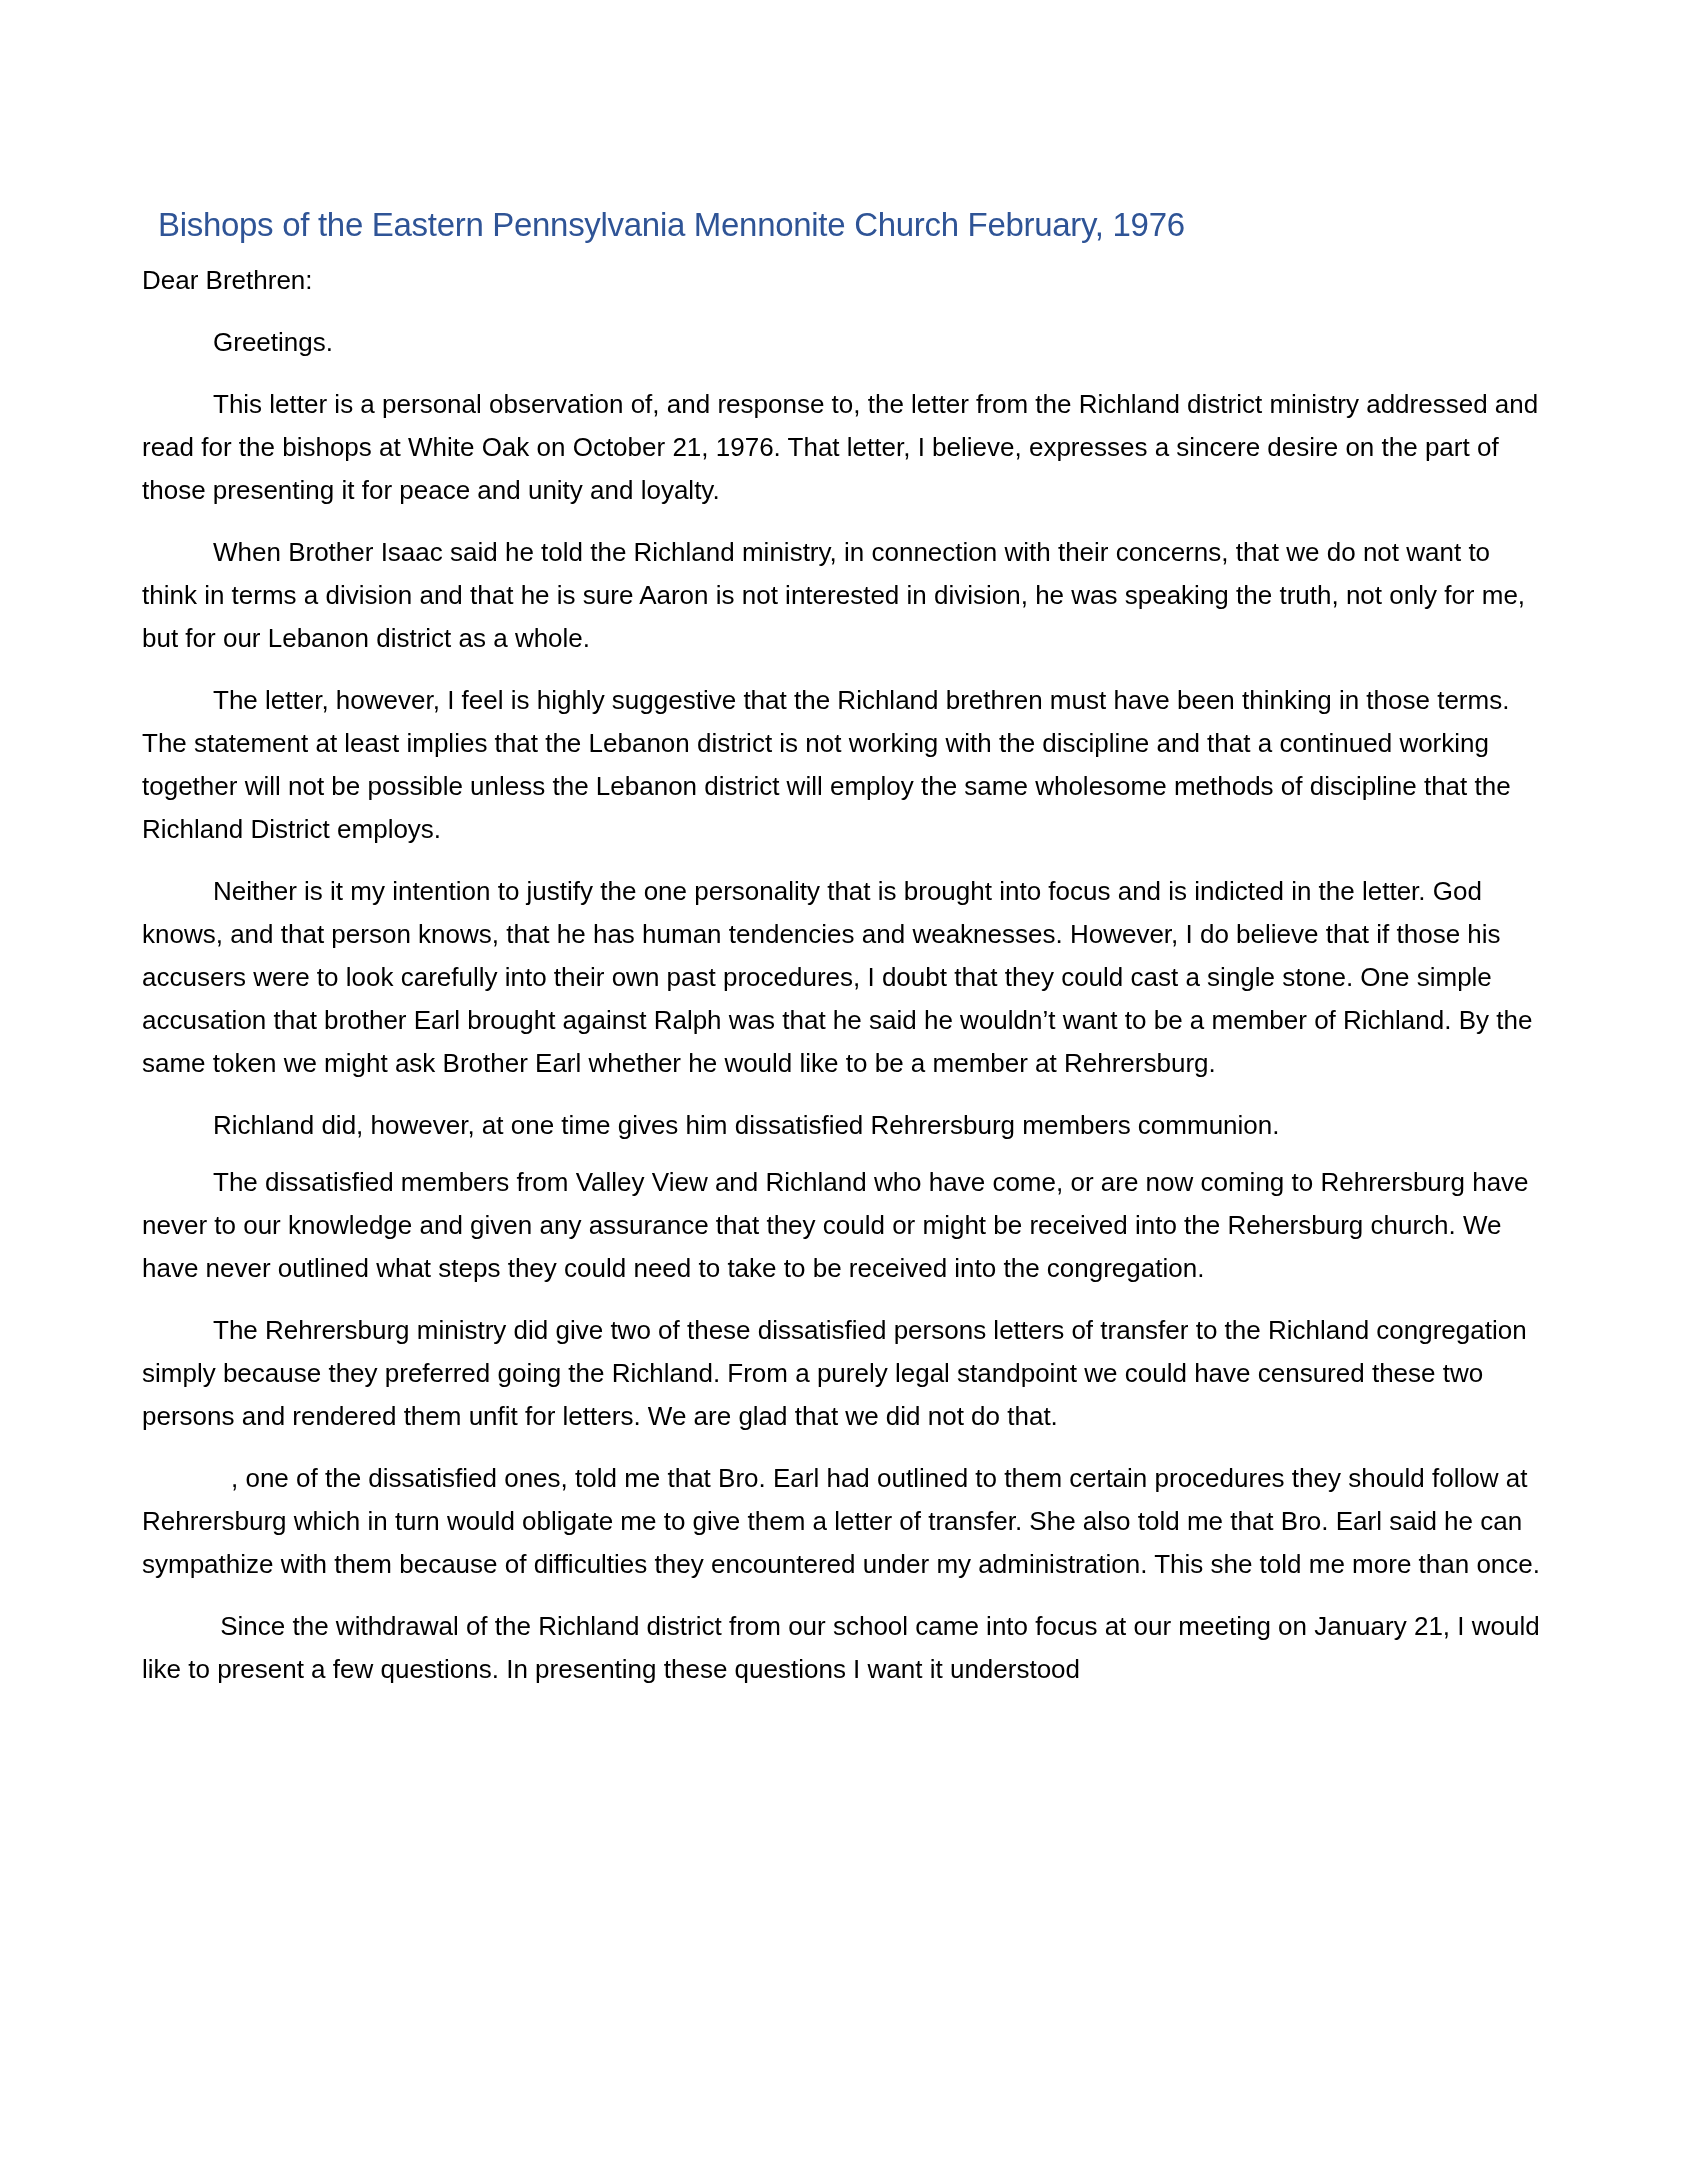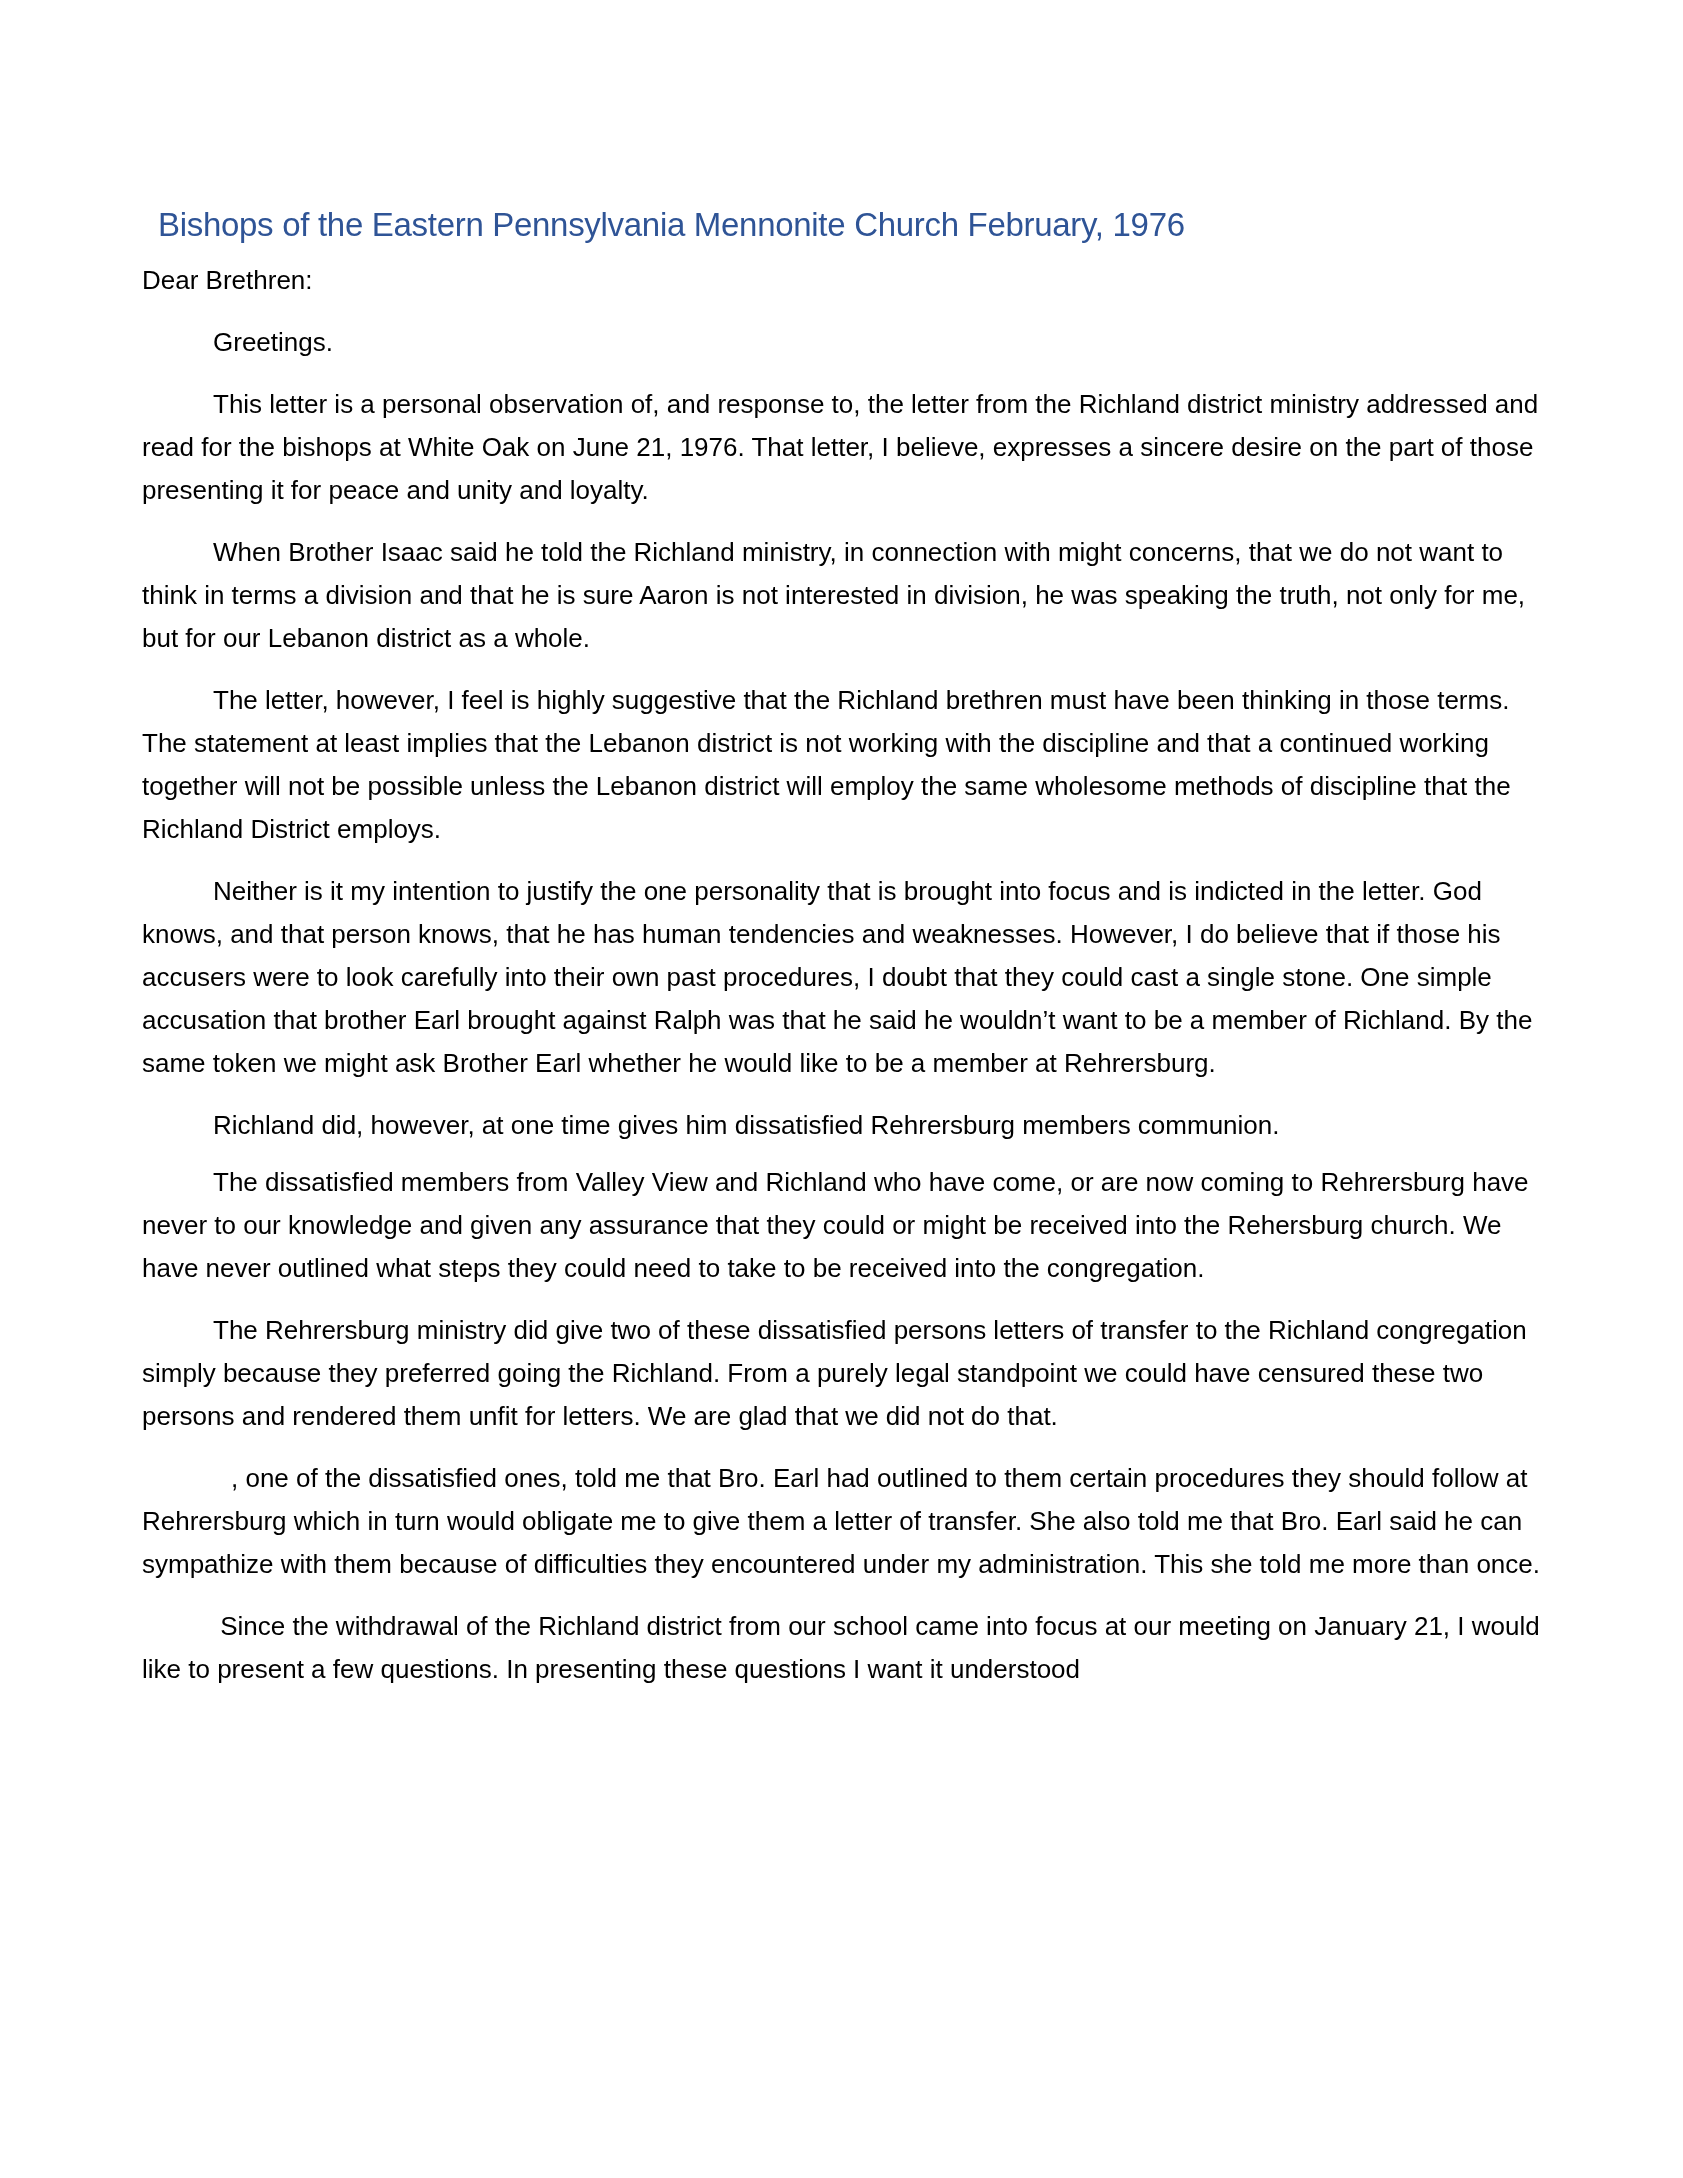--- a/index.html
+++ b/index.html
@@ -44,22 +44,22 @@
   .letter-body p.para.tight  { margin-bottom: 0; }
 </style>
 </head>
 <body>
 
 <div class="page">
   <h1 class="doc-title">Bishops of the Eastern Pennsylvania Mennonite Church February, 1976</h1>
   <p class="salutation">Dear Brethren:</p>
   <div class="letter-body">
       <p class="para indent">Greetings.</p>
-      <p class="para indent">This letter is a personal observation of, and response to, the letter from the Richland district ministry addressed and read for the bishops at White Oak on June 21, 1976. That letter, I believe, expresses a sincere desire on the part of those presenting it for peace and unity and loyalty.</p>
-      <p class="para indent">When Brother Isaac said he told the Richland ministry, in connection with might concerns, that we do not want to think in terms a division and that he is sure Aaron is not interested in division, he was speaking the truth, not only for me, but for our Lebanon district as a whole.</p>
+      <p class="para indent">This letter is a personal observation of, and response to, the letter from the Richland district ministry addressed and read for the bishops at White Oak on October 21, 1976. That letter, I believe, expresses a sincere desire on the part of those presenting it for peace and unity and loyalty.</p>
+      <p class="para indent">When Brother Isaac said he told the Richland ministry, in connection with their concerns, that we do not want to think in terms a division and that he is sure Aaron is not interested in division, he was speaking the truth, not only for me, but for our Lebanon district as a whole.</p>
       <p class="para indent">The letter, however, I feel is highly suggestive that the Richland brethren must have been thinking in those terms. The statement at least implies that the Lebanon district is not working with the discipline and that a continued working together will not be possible unless the Lebanon district will employ the same wholesome methods of discipline that the Richland District employs.</p>
       <p class="para indent">Neither is it my intention to justify the one personality that is brought into focus and is indicted in the letter. God knows, and that person knows, that he has human tendencies and weaknesses. However, I do believe that if those his accusers were to look carefully into their own past procedures, I doubt that they could cast a single stone. One simple accusation that brother Earl brought against Ralph was that he said he wouldn’t want to be a member of Richland. By the same token we might ask Brother Earl whether he would like to be a member at Rehrersburg.</p>
       <p class="para indent tight">Richland did, however, at one time gives him dissatisfied Rehrersburg members communion.</p>
       <p class="para indent">The dissatisfied members from Valley View and Richland who have come, or are now coming to Rehrersburg have never to our knowledge and given any assurance that they could or might be received into the Rehersburg church. We have never outlined what steps they could need to take to be received into the congregation.</p>
       <p class="para indent">The Rehrersburg ministry did give two of these dissatisfied persons letters of transfer to the Richland congregation simply because they preferred going the Richland. From a purely legal standpoint we could have censured these two persons and rendered them unfit for letters. We are glad that we did not do that.</p>
       <p class="para deep">, one of the dissatisfied ones, told me that Bro. Earl had outlined to them certain procedures they should follow at Rehrersburg which in turn would obligate me to give them a letter of transfer. She also told me that Bro. Earl said he can sympathize with them because of difficulties they encountered under my administration. This she told me more than once.</p>
       <p class="para indent">&nbsp;Since the withdrawal of the Richland district from our school came into focus at our meeting on January 21, I would like to present a few questions. In presenting these questions I want it understood</p>
     </div>
 </div>
 

